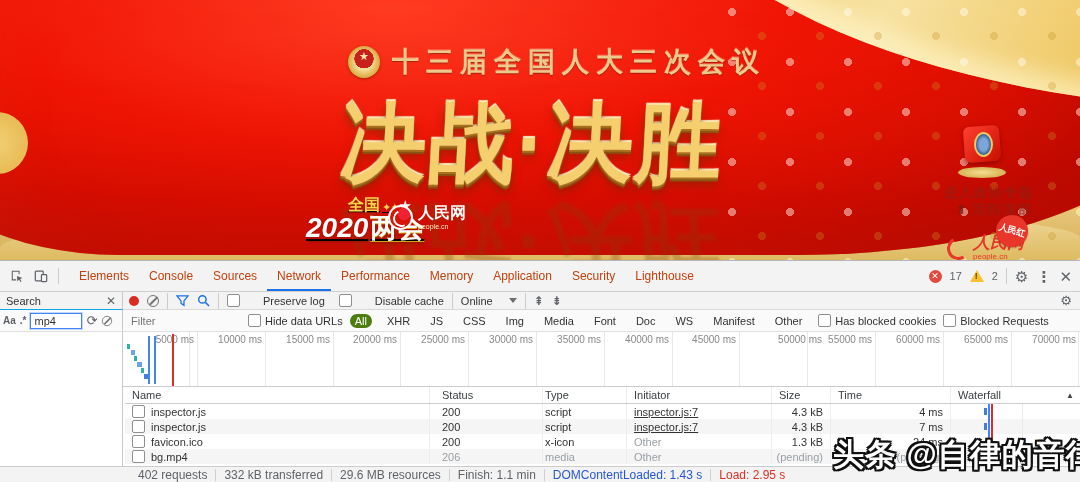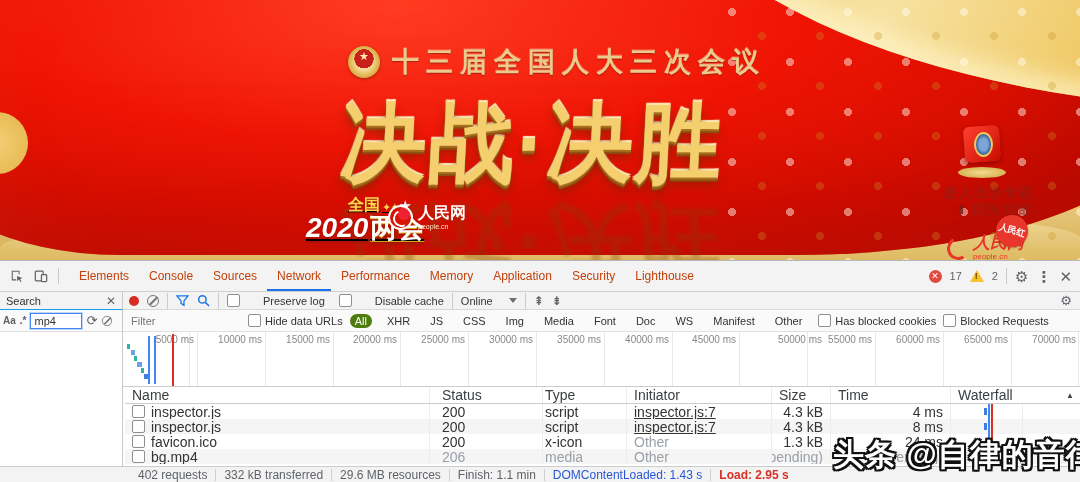--- a/index.html
+++ b/index.html
@@ -144,41 +144,41 @@
   .dkblue{background:#3f7de0;}
   .ov-line-blue{position:absolute;width:2px;background:#4285f4;}
   .ov-line-red{position:absolute;width:1.5px;background:#d93025;}
 
   .tbl{position:absolute;top:126px;left:0;right:0;height:80px;}
   .tbl-left{position:absolute;top:0;left:0;width:123px;height:80px;background:#fff;border-right:1px solid #c9c9c9;box-sizing:border-box;}
   .hdr{position:absolute;top:0;left:125px;right:0;height:17px;background:#fff;border-bottom:1px solid #ccc;box-sizing:border-box;}
   .row{position:absolute;left:125px;right:0;height:15px;}
   .row.alt{background:#f5f5f5;}
   .cell{position:absolute;top:0;bottom:0;display:flex;align-items:center;padding:0 7px;box-sizing:border-box;
-    border-right:1px solid #ededed;white-space:nowrap;overflow:hidden;font-size:14px;}
+    border-right:1px solid #ededed;white-space:nowrap;overflow:hidden;font-size:11px;}
   .cell.num{justify-content:flex-end;}
   .c1{left:0;width:305px;}  .c2{left:294px;width:108px;margin-left:16px;} .c3{left:413px;width:89px;}
   .c4{left:502px;width:145px;} .c5{left:647px;width:59px;} .c6{left:706px;width:120px;}
   .c7{left:826px;width:129px;border-right:none;}
   .hcell{color:#3c4043;}
   .link{text-decoration:underline;}
   .gray{color:#9aa0a6;}
   .row .cb{margin-right:6px;}
   .sort-tri{position:absolute;right:6px;top:4px;font-size:8px;color:#444;}
   .wf-gridline{position:absolute;left:1022px;top:17px;height:63px;width:1px;background:#ececec;}
   .wf-dcl{position:absolute;left:988px;top:17px;height:60px;width:1.5px;background:#4285f4;}
   .wf-load{position:absolute;left:991px;top:17px;height:60px;width:1.5px;background:#d93025;}
   .wf-bar{position:absolute;height:7px;}
 
   .dt-footer{position:absolute;bottom:0;left:0;right:0;height:16px;background:#f3f3f3;border-top:1px solid #ccc;
     box-sizing:border-box;display:flex;align-items:center;padding-left:130px;font-size:12px;color:#5f6368;}
   .sum-item{padding:0 8px;border-right:1px solid #cfcfcf;line-height:12px;white-space:nowrap;}
   .sum-item:last-child{border-right:none;}
   .sum-dcl{color:#2757d6;}
-  .sum-load{color:#d93025;font-weight:bold;}
+  .sum-load{color:#d93025;}
 
   .watermark{position:absolute;left:833px;top:434px;font-size:31px;font-weight:bold;color:#fff;z-index:20;
     letter-spacing:1px;white-space:nowrap;
     text-shadow:2px 0 0 #111,-2px 0 0 #111,0 2px 0 #111,0 -2px 0 #111,2px 2px 0 #111,-2px -2px 0 #111,2px -2px 0 #111,-2px 2px 0 #111;}
 
   svg{display:block;}
 </style>
 </head>
 <body>
 
@@ -415,21 +415,21 @@
         <div class="cell c1">
             <span class="cb"></span>
             <span>inspector.js</span>
           </div>
         <div class="cell c2">200</div>
         <div class="cell c3">script</div>
         <div class="cell c4">
             <span class="link">inspector.js:7</span>
           </div>
         <div class="cell c5 num">4.3 kB</div>
-        <div class="cell c6 num">8 ms</div>
+        <div class="cell c6 num">7 ms</div>
         <div class="cell c7">
             <span class="wf-bar dkblue" style="left:33px;top:4px;width:3px;"></span>
           </div>
       </div>
 
       <div class="row" style="top:47px;">
         <div class="cell c1">
             <span class="cb"></span>
             <span>favicon.ico</span>
           </div>

